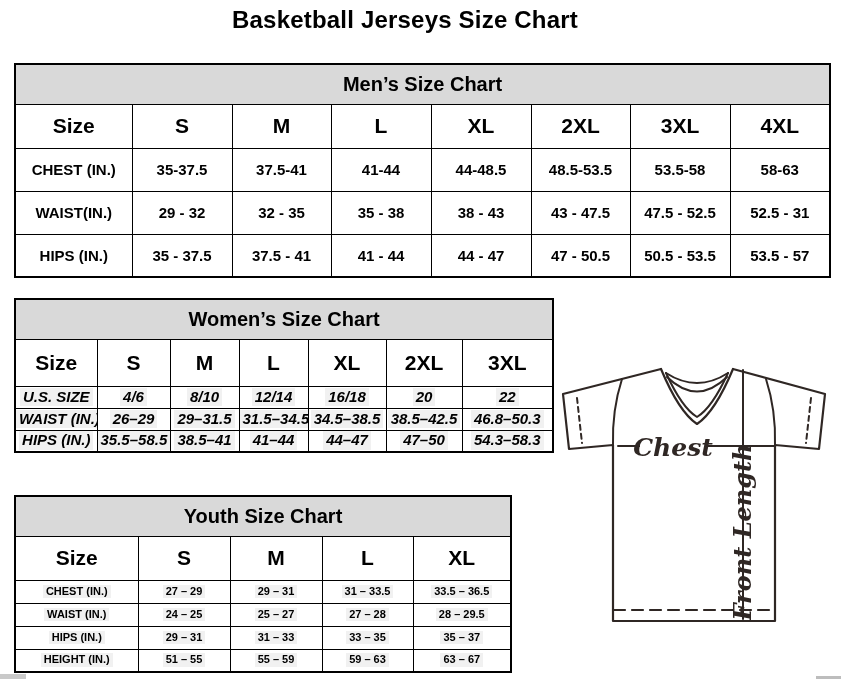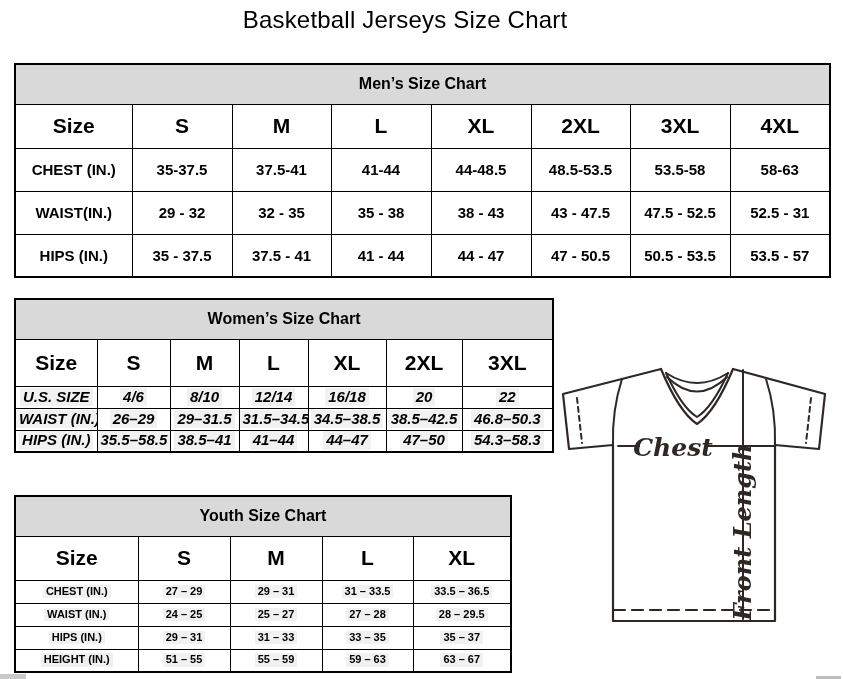--- a/index.html
+++ b/index.html
@@ -1,24 +1,24 @@
 <!DOCTYPE html>
 <html><head>
 <meta charset="utf-8">
 <style>
   html,body{margin:0;padding:0;background:#ffffff;}
   #stage{position:relative;width:843px;height:679px;background:#fff;overflow:hidden;
          font-family:"Liberation Sans",sans-serif;color:#000;}
   #page-title{position:absolute;left:0;top:6px;width:810px;margin:0;text-align:center;
-              font-size:24px;font-weight:normal;letter-spacing:.2px;}
+              font-size:24px;font-weight:bold;letter-spacing:.2px;}
   table.chart{position:absolute;border-collapse:collapse;table-layout:fixed;
               border:2px solid #000;}
   table.chart td{border:1.5px solid #000;text-align:center;vertical-align:middle;
                  font-weight:bold;padding:0;overflow:hidden;white-space:nowrap;}
-  td.band{background:#d9d9d9;font-size:16px;border-bottom:2px solid #000;}
+  td.band{background:#d9d9d9;font-size:20px;border-bottom:2px solid #000;}
   .band-row{height:40px;}
   .head-row td{font-size:21px;}
   #mens-table{left:14px;top:63px;width:815px;}
   #mens-table .head-row{height:44px;}
   #mens-table .data-row{height:43px;}
   #mens-table .data-row td{font-size:15px;}
   #womens-table{left:14px;top:298px;width:538px;border-radius:32px;}
   #womens-table .head-row{height:47px;}
   #womens-table .data-row{height:22px;}
   #womens-table .data-row td{font-size:15px;font-style:italic;}

